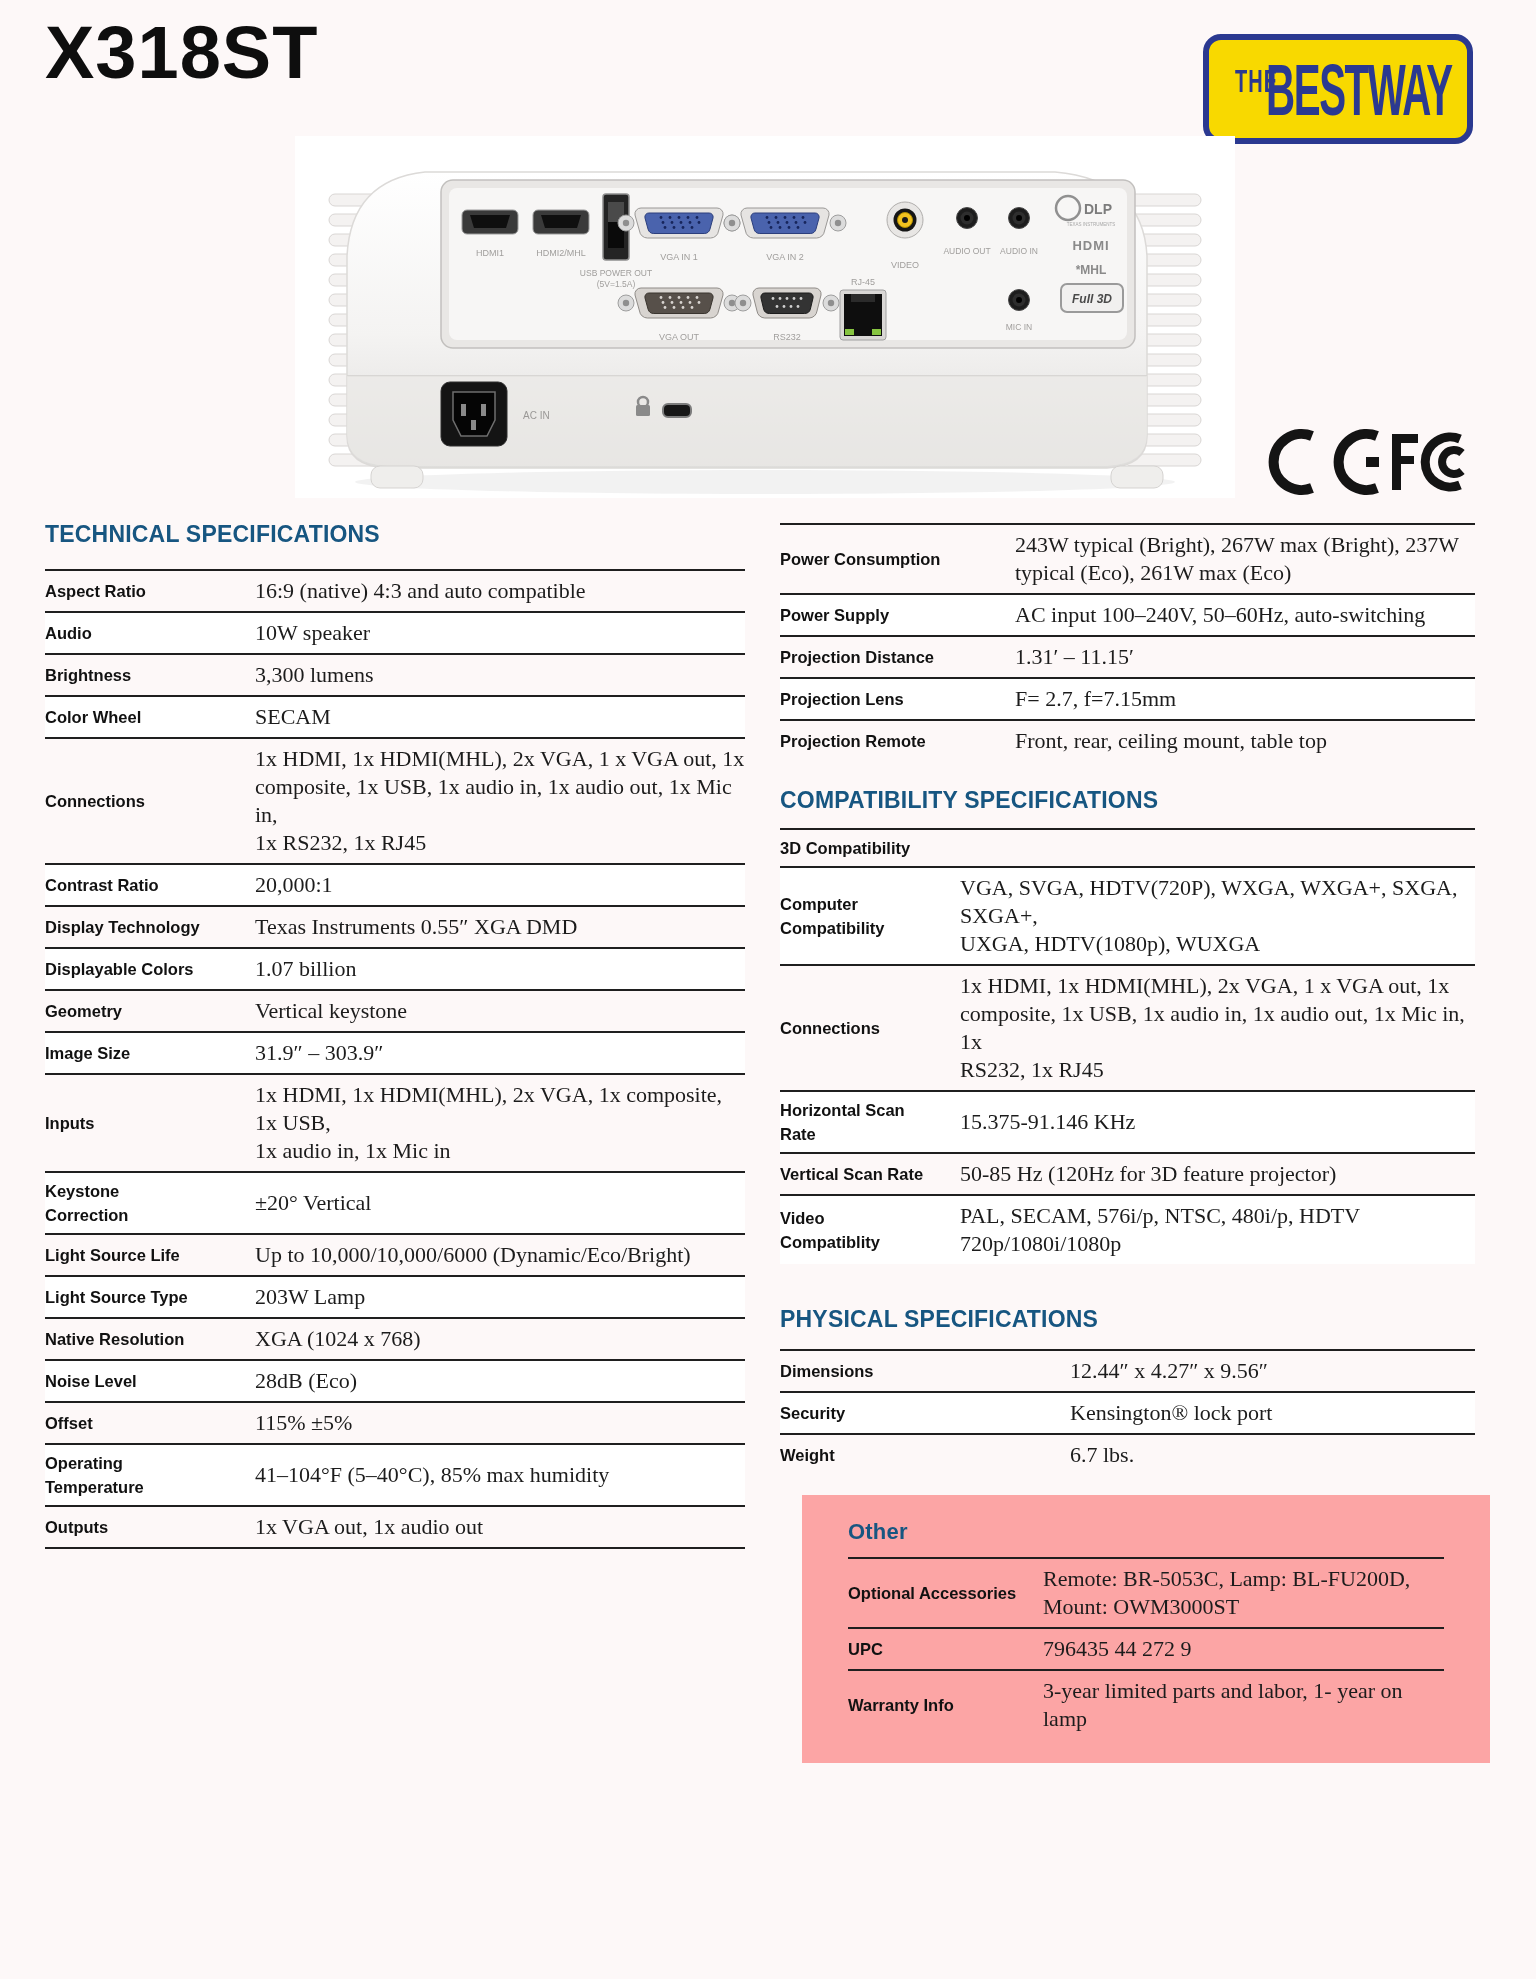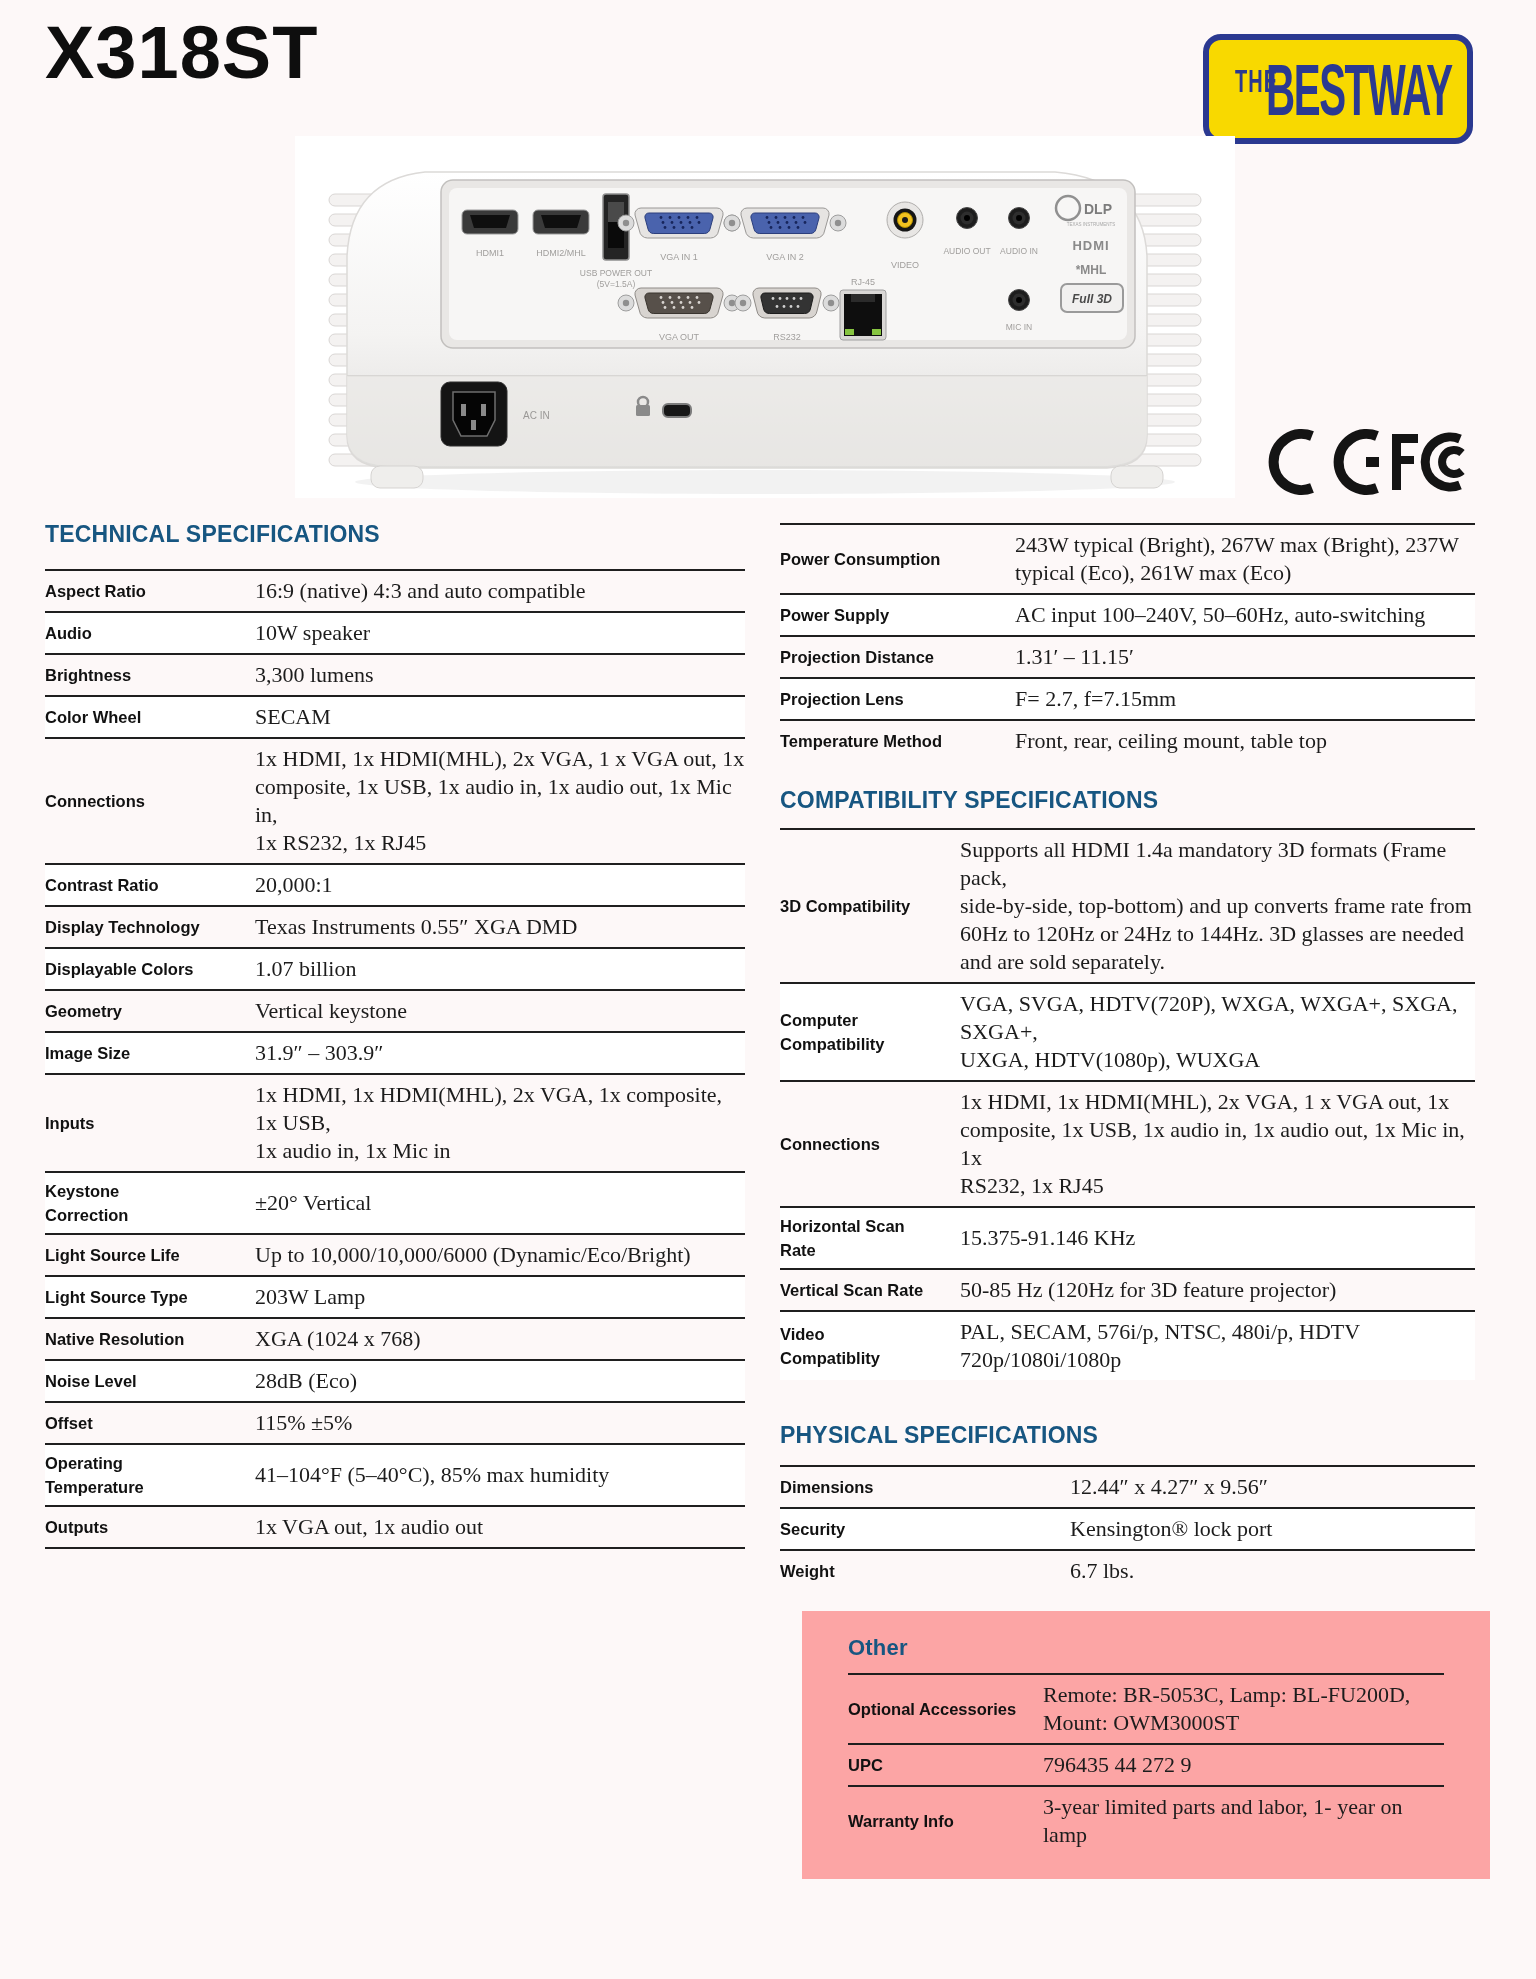--- a/index.html
+++ b/index.html
@@ -429,33 +429,29 @@
       </div>
       <div class="row">
         <div class="lbl">Projection Distance</div>
         <div class="val">1.31′ – 11.15′</div>
       </div>
       <div class="row">
         <div class="lbl">Projection Lens</div>
         <div class="val">F= 2.7, f=7.15mm</div>
       </div>
       <div class="row">
-        <div class="lbl">Temperature Method</div>
+        <div class="lbl">Projection Remote</div>
         <div class="val">Front, rear, ceiling mount, table top</div>
       </div>
     </div>
 
   <h2 class="sec h-compat">COMPATIBILITY SPECIFICATIONS</h2>
   <div class="tbl" style="--lblw:180px">
       <div class="row">
         <div class="lbl">3D Compatibility</div>
-        <div class="val">Supports all HDMI 1.4a mandatory 3D formats (Frame pack,
-side-by-side, top-bottom) and up converts frame rate from
-60Hz to 120Hz or 24Hz to 144Hz. 3D glasses are needed
-and are sold separately.</div>
       </div>
       <div class="row">
         <div class="lbl">Computer
 Compatibility</div>
         <div class="val">VGA, SVGA, HDTV(720P), WXGA, WXGA+, SXGA, SXGA+,
 UXGA, HDTV(1080p), WUXGA</div>
       </div>
       <div class="row">
         <div class="lbl">Connections</div>
         <div class="val">1x HDMI, 1x HDMI(MHL), 2x VGA, 1 x VGA out, 1x

